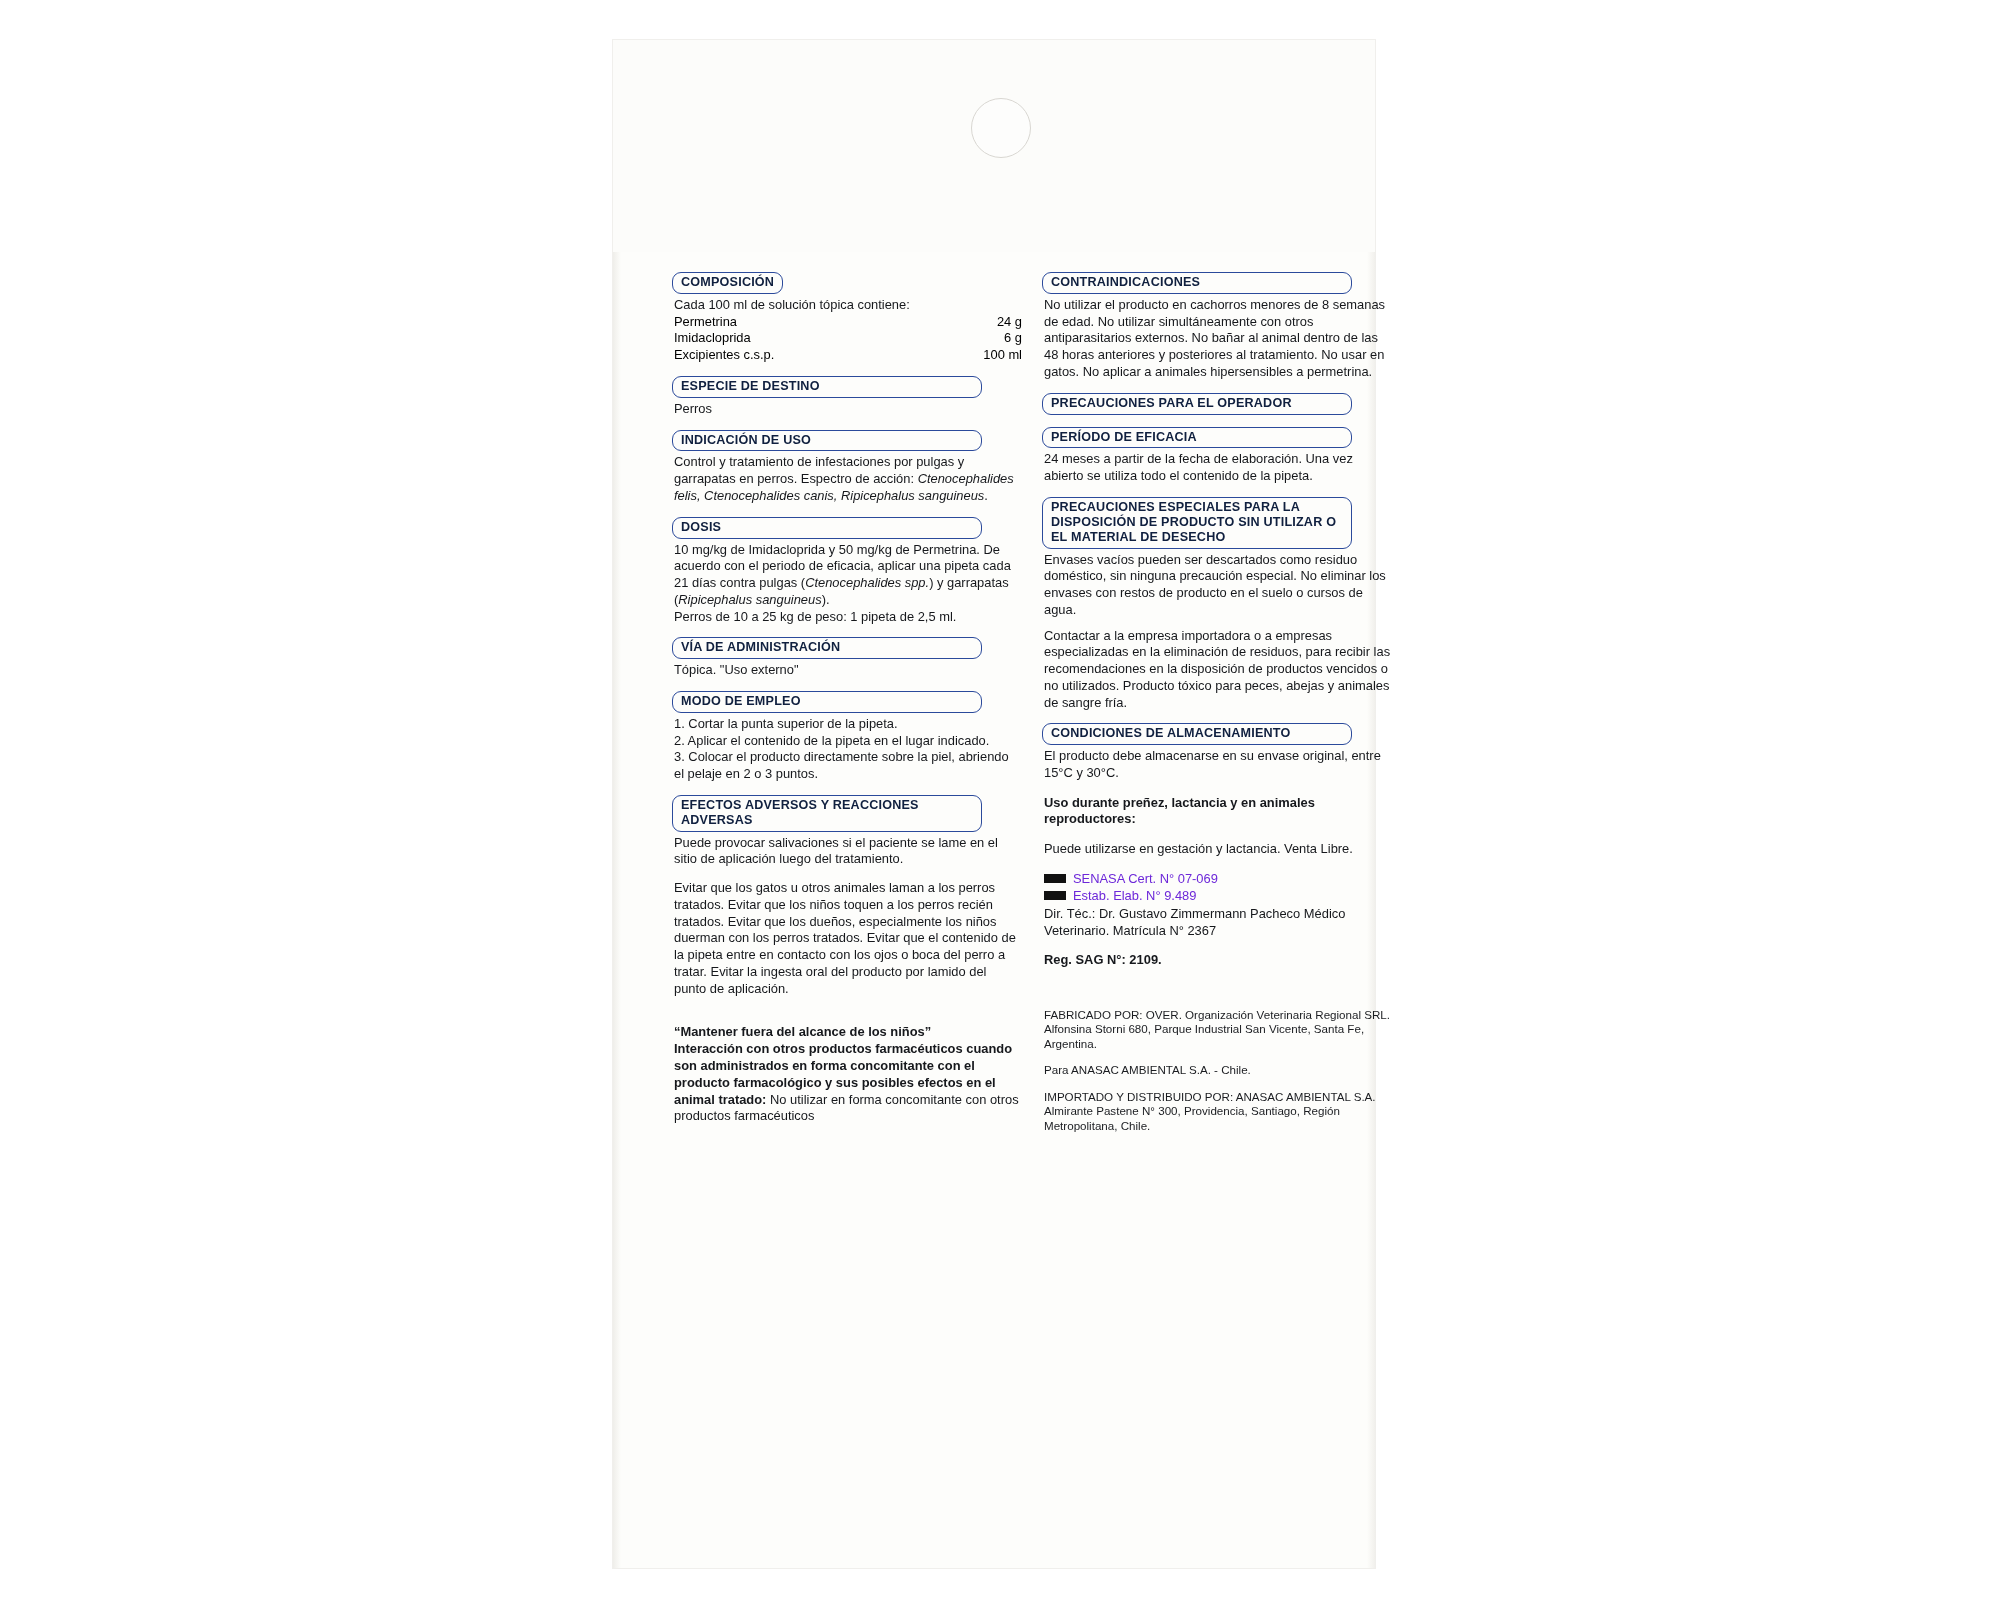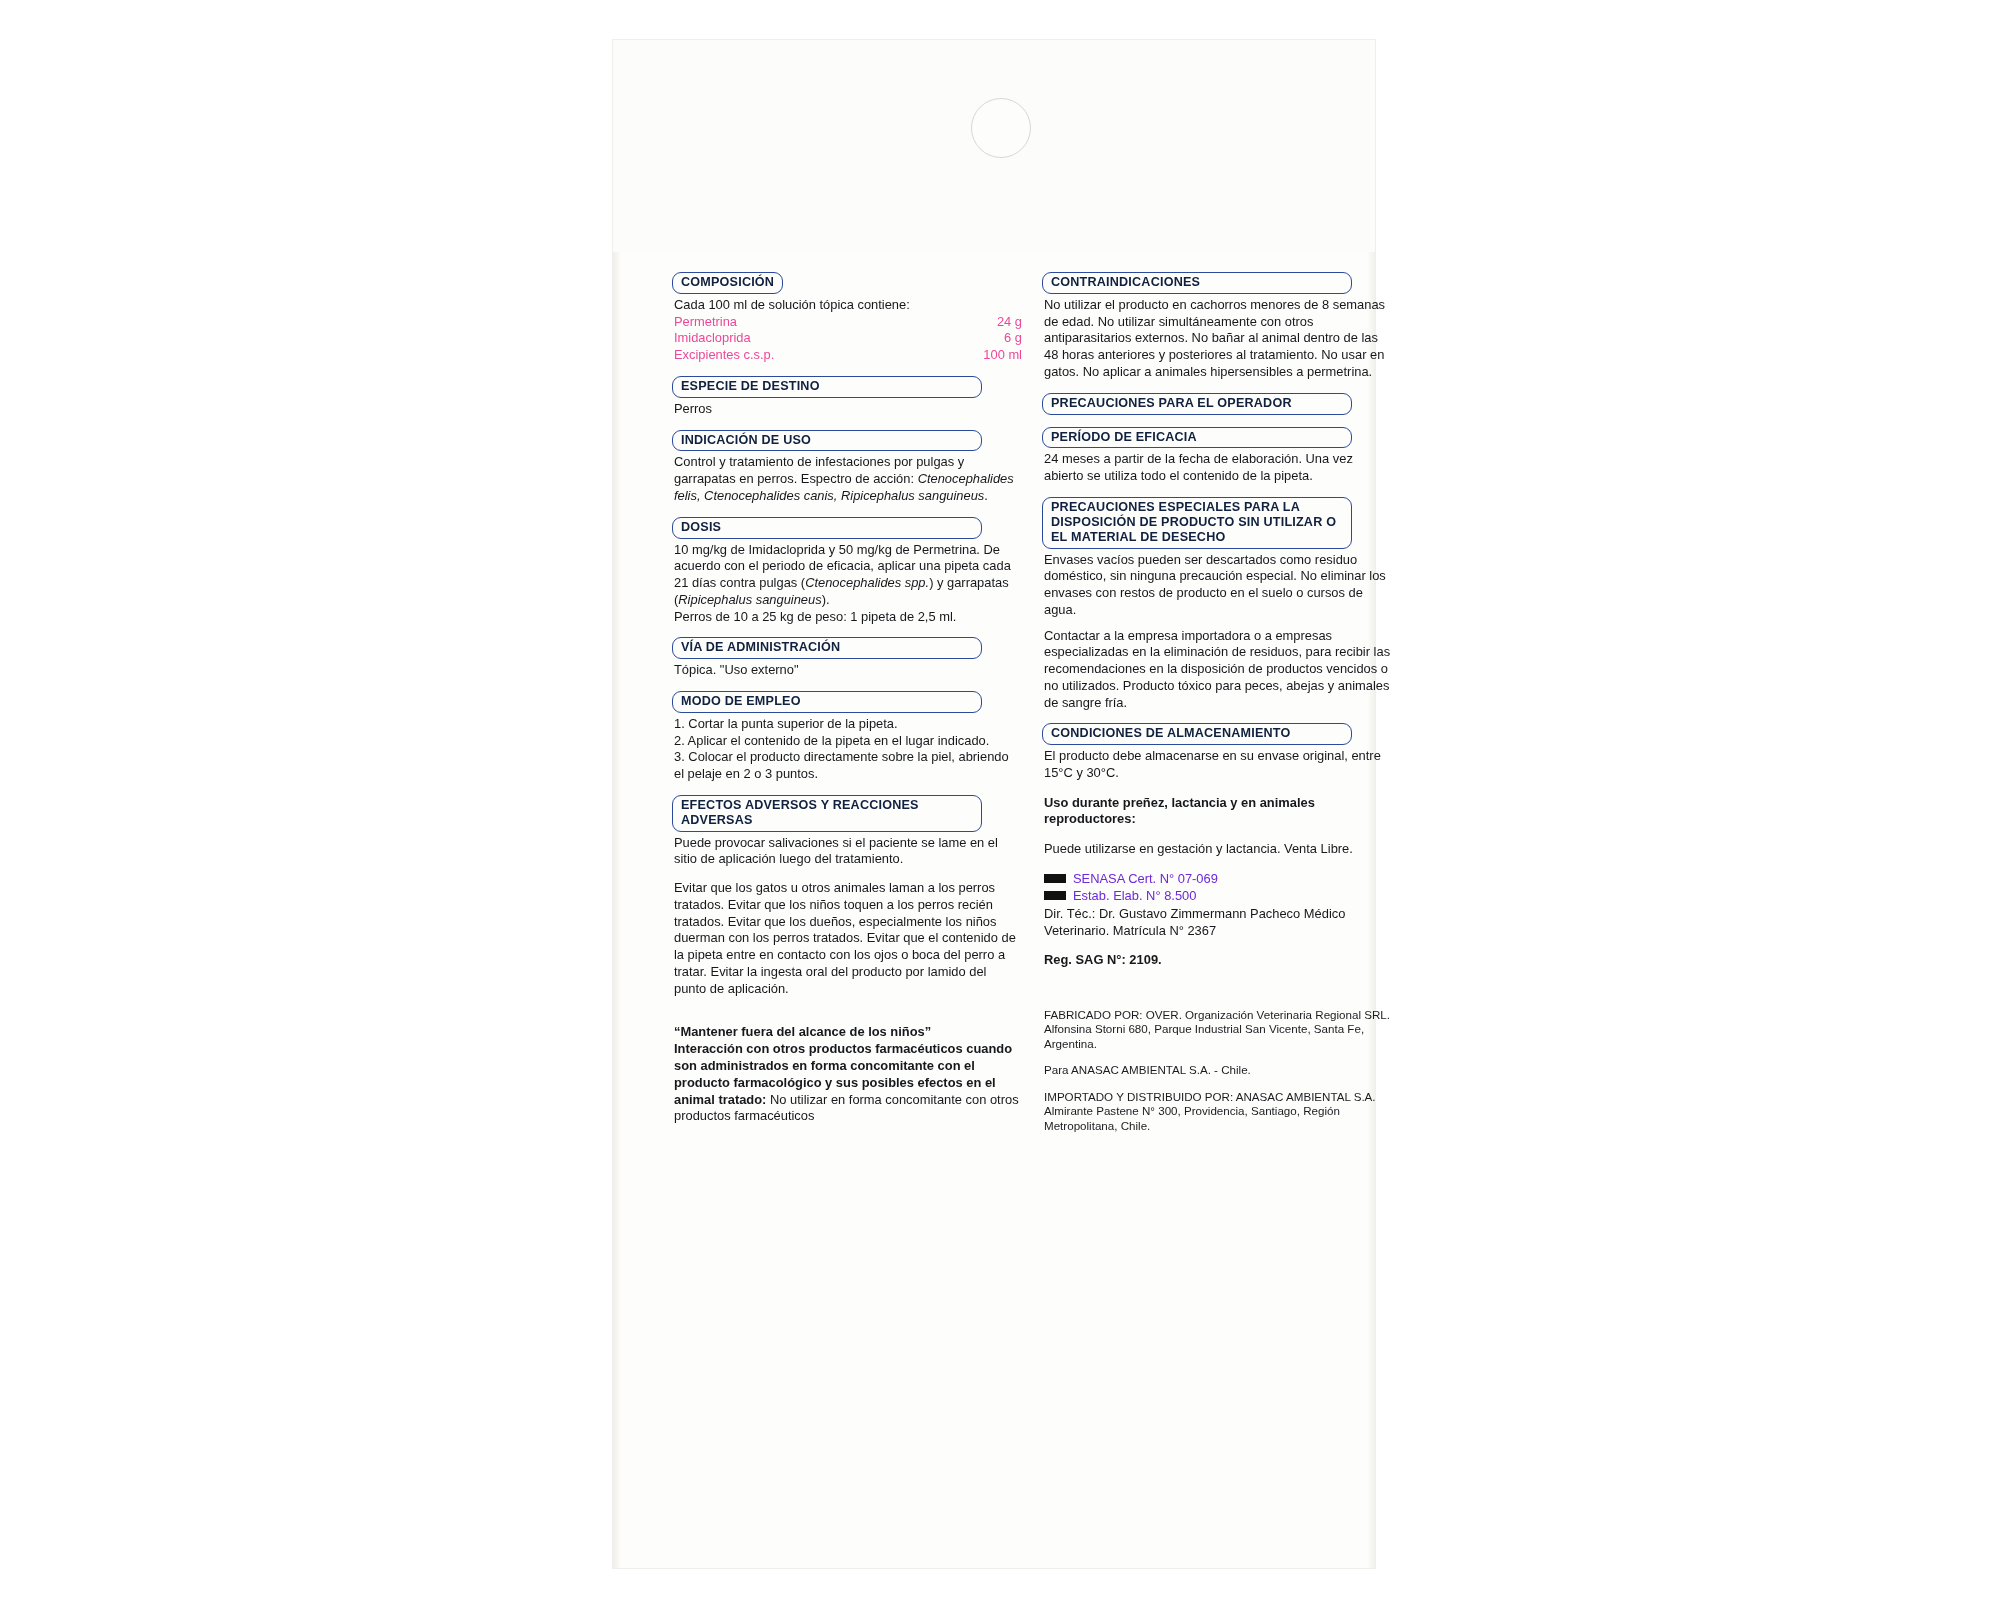--- a/index.html
+++ b/index.html
@@ -110,21 +110,21 @@
     color: #16181c;
     margin: 0;
     padding: 0 2px;
   }
   .txt i { font-style: italic; }
   .comp-row {
     display: flex;
     justify-content: space-between;
     font-size: 12.9px;
     line-height: 1.30;
-    color: #ec4899;
+    color: #000000;
     padding: 0 2px;
   }
   .spacer-sm { height: 9px; }
   .spacer-md { height: 14px; }
   .bold-block {
     font-size: 12.9px;
     line-height: 1.30;
     color: #16181c;
     padding: 0 2px;
   }
@@ -259,21 +259,21 @@
         <p class="txt">Puede utilizarse en gestación y lactancia. Venta Libre.</p>
       </div>
 
       <div class="blk">
         <div class="cert-line">
           <span class="blackbar"></span>
           <span>SENASA Cert. N° 07-069</span>
         </div>
         <div class="cert-line">
           <span class="blackbar"></span>
-          <span>Estab. Elab. N° 8.500</span>
+          <span>Estab. Elab. N° 9.489</span>
         </div>
         <p class="txt tight">Dir. Téc.: Dr. Gustavo Zimmermann Pacheco Médico Veterinario. Matrícula N° 2367</p>
         <p class="bold-block"><b>Reg. SAG N°: 2109.</b></p>
       </div>
 
       <div class="spacer-md"></div>
 
       <div class="blk">
         <p class="small">FABRICADO POR: OVER. Organización Veterinaria Regional SRL. Alfonsina Storni 680, Parque Industrial San Vicente, Santa Fe, Argentina.</p>
         <p class="small">Para ANASAC AMBIENTAL S.A. - Chile.</p>

